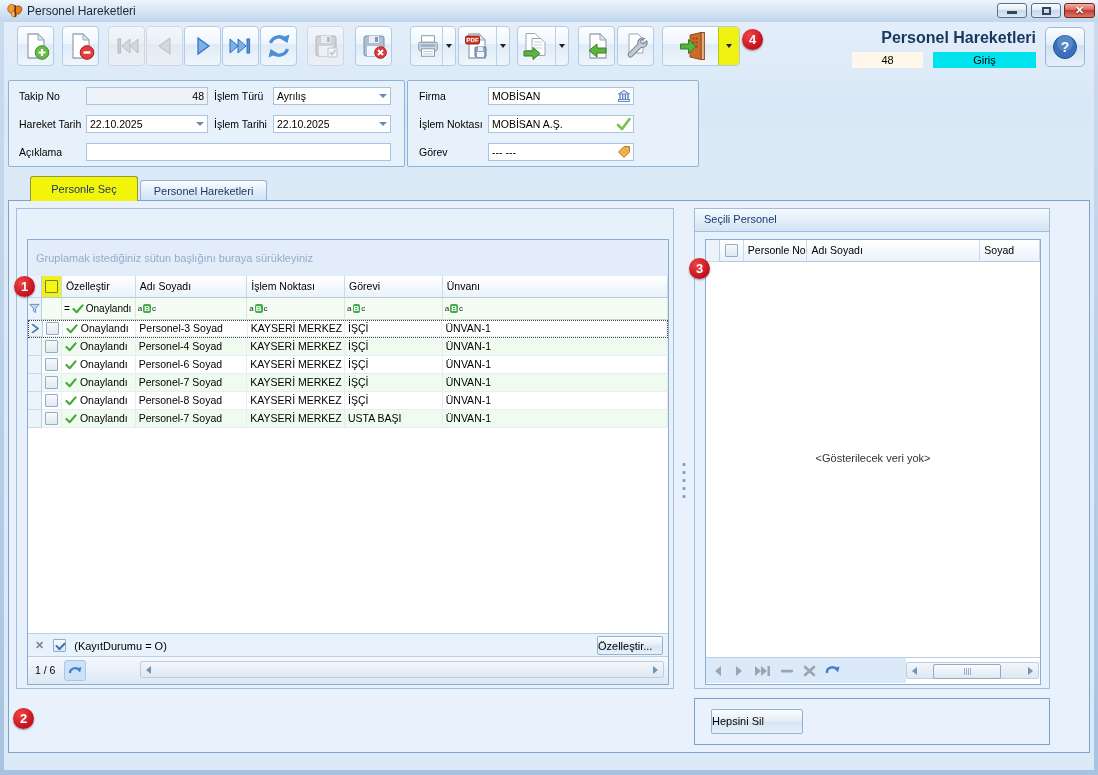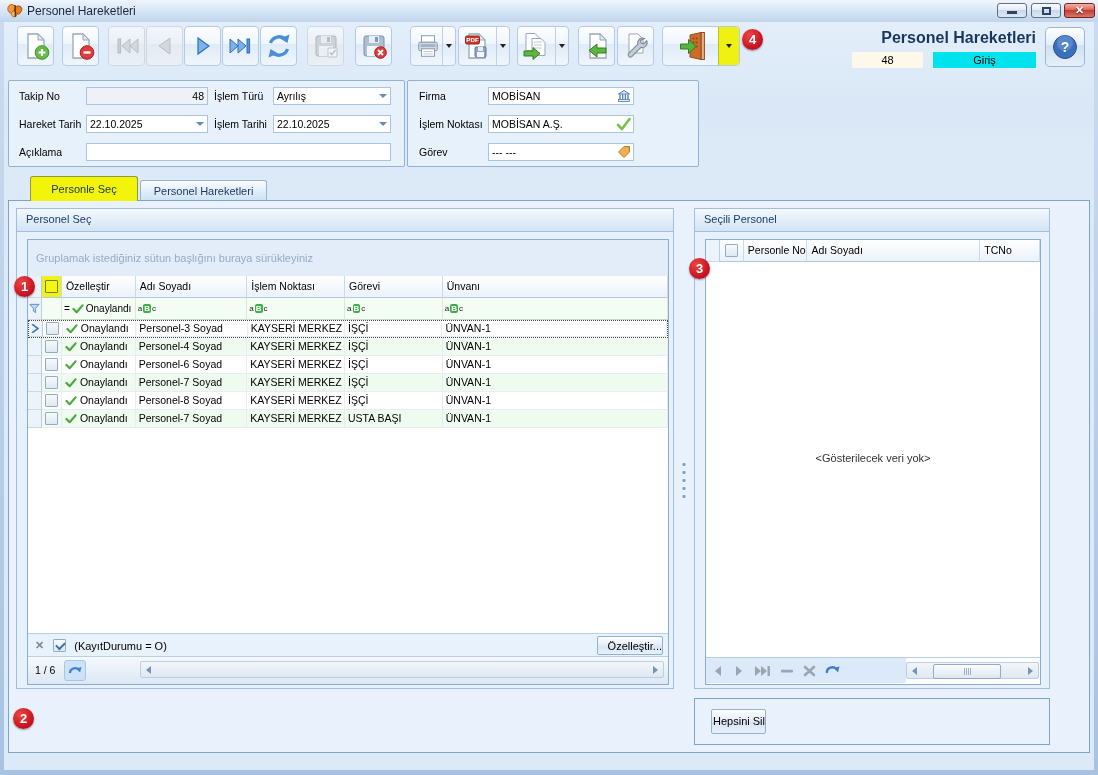--- a/index.html
+++ b/index.html
@@ -53,35 +53,35 @@
 .cbx{width:13px;height:13px;box-sizing:border-box;border:1px solid #93adc8;background:linear-gradient(180deg,#f8fafc,#dfe8f1);border-radius:1px;position:relative;flex:none}
 .cbx.yellow{border-color:#7b7f22;background:#f4f616}
 .cbx.checked:after{content:"";position:absolute;left:2px;top:2px;width:7px;height:4px;border-left:2px solid #3b6fb5;border-bottom:2px solid #3b6fb5;transform:rotate(-45deg)}
 .focused{border:1px dotted #444;box-sizing:border-box}
 .abc{display:flex;align-items:center;font-size:8px;line-height:9px}
 .abc i{font-style:normal;color:#222}
 .abc b{background:#3fae49;color:#fff;border-radius:2px;padding:0 1px;margin:0 1px;font-size:8px;line-height:9px}
 .filler{position:absolute;left:0;right:0;background:#fff}
 .fbar{position:absolute;left:0;right:0;height:23px;background:#e8f2fc;border-top:1px solid #b9cfe4;display:flex;align-items:center;font-size:11px}
 .pager{position:absolute;left:0;right:0;bottom:0;height:27px;background:linear-gradient(180deg,#f6f9fd,#dce8f4);border-top:1px solid #b9cfe4}
-.btn{box-sizing:border-box;border:1px solid #93b1d1;border-radius:2px;background:linear-gradient(180deg,#fdfeff,#e2ecf7 50%,#d5e3f2 51%,#e8f1fa);text-align:right}
+.btn{box-sizing:border-box;border:1px solid #93b1d1;border-radius:2px;background:linear-gradient(180deg,#fdfeff,#e2ecf7 50%,#d5e3f2 51%,#e8f1fa);text-align:left}
 .scroll{box-sizing:border-box;height:17px;border:1px solid #b9cfe4;background:linear-gradient(180deg,#f2f6fa,#dfe8f2);border-radius:2px;position:relative}
 .sarr{position:absolute;top:0;width:15px;height:15px;display:flex;align-items:center;justify-content:center}
 .tri-l{width:0;height:0;border-top:4px solid transparent;border-bottom:4px solid transparent;border-right:5px solid #7493b5}
 .tri-r{width:0;height:0;border-top:4px solid transparent;border-bottom:4px solid transparent;border-left:5px solid #7493b5}
 .thumb{position:absolute;top:1px;height:13px;border:1px solid #93a9c4;border-radius:2px;background:linear-gradient(180deg,#fafcfe,#dde7f1);display:flex;align-items:center;justify-content:center;gap:1px}
 .thumb i{display:block;width:1px;height:7px;background:#9db0c8}
 #emptytxt{position:absolute;left:0;right:0;top:212px;text-align:center;color:#333;font-size:11px}
 .navbar{position:absolute;left:0;right:0;bottom:0;height:26px;border-top:1px solid #b9cfe4;background:#fff}
 .navstrip{position:absolute;left:0;top:0;height:25px;width:200px;background:#dbe9f8;display:flex;align-items:center;gap:9px;padding-left:6px;box-sizing:border-box}
 .bbox{position:absolute;top:497px;height:47px;border:1px solid #7da3cd;box-sizing:border-box;background:#e9f2fc}
 #bbox-l{left:7px;width:658px}
 #bbox-r{left:685px;width:356px}
 #yellowbtn{position:absolute;left:14px;top:10px;width:230px;height:25px;box-sizing:border-box;background:linear-gradient(180deg,#f6f867,#ecf113 50%,#e3e900 51%,#eef214);border:1px solid #9aa30a;border-radius:2px;text-align:center;line-height:23px}
-#delallbtn{position:absolute;left:16px;top:10px;width:55px;height:25px;line-height:23px}
+#delallbtn{position:absolute;left:16px;top:10px;width:92px;height:25px;line-height:23px}
 #splitter{position:absolute;left:666px;top:7px;width:18px;height:481px}
 #splitter .dots{position:absolute;left:50%;top:255px;transform:translateX(-50%);display:flex;flex-direction:column;gap:5px}
 #splitter .dots b{width:3px;height:3px;background:#7e9fc5;border-radius:1px}
 .badge{position:absolute;width:21px;height:21px;border-radius:50%;background:radial-gradient(circle at 35% 30%,#ee4444,#c40f1e 70%);box-shadow:0 1px 2px rgba(0,0,0,.4);color:#fff;font-weight:bold;font-size:13px;text-align:center;line-height:21px;z-index:50}
 .chkimg{flex:none}
 </style>
 </head>
 <body>
 
 <div id="titlebar">
@@ -285,21 +285,20 @@
         </svg>
     </div>
   </div>
 
   <div class="tab" id="tab1"><span>Personle Seç</span></div>
   <div class="tab" id="tab2"><span>Personel Hareketleri</span></div>
 
   <div id="tabpage">
 
     <div class="panel" id="panel-l">
-      <div class="pcaption">Personel Seç</div>
       <div class="grid" id="grid-l">
         <div class="groupzone">Gruplamak istediğiniz sütun başlığını buraya sürükleyiniz</div>
         <div class="hrow" id="lhdr" style="top:36px">
             <div class="hcell indcol" style="width:14px"></div>
             <div class="hcell" style="width:20px;background:#eef11c;display:flex;align-items:center;justify-content:center;padding:0">
               <span class="cbx yellow"></span>
             </div>
             <div class="hcell" style="width:74px">Özelleştir </div>
             <div class="hcell" style="width:112px">Adı Soyadı</div>
             <div class="hcell" style="width:98px">İşlem Noktası</div>
@@ -491,21 +490,21 @@
     <div class="panel" id="panel-r">
       <div class="pcaption">Seçili Personel</div>
       <div class="grid" id="grid-r">
         <div class="hrow" id="rhdr" style="top:0">
             <div class="hcell indcol" style="width:14px"></div>
             <div class="hcell" style="width:24px;display:flex;align-items:center;justify-content:center;padding:0">
               <span class="cbx"></span>
             </div>
             <div class="hcell" style="width:64px">Personle No</div>
             <div class="hcell" style="width:174px">Adı Soyadı</div>
-            <div class="hcell" style="width:60px">TCNo</div>
+            <div class="hcell" style="width:60px">Soyad</div>
           </div>
         <div id="emptytxt">&lt;Gösterilecek veri yok&gt;</div>
         <div class="navbar">
           <div class="navstrip">
             <svg width="12" height="12" viewBox="0 0 12 12">
                 <path d="M9 1 L3 6 L9 11 z" fill="#9aa5b1"></path>
               </svg>
             <svg width="12" height="12" viewBox="0 0 12 12">
                 <path d="M3 1 L9 6 L3 11 z" fill="#9aa5b1"></path>
               </svg>

